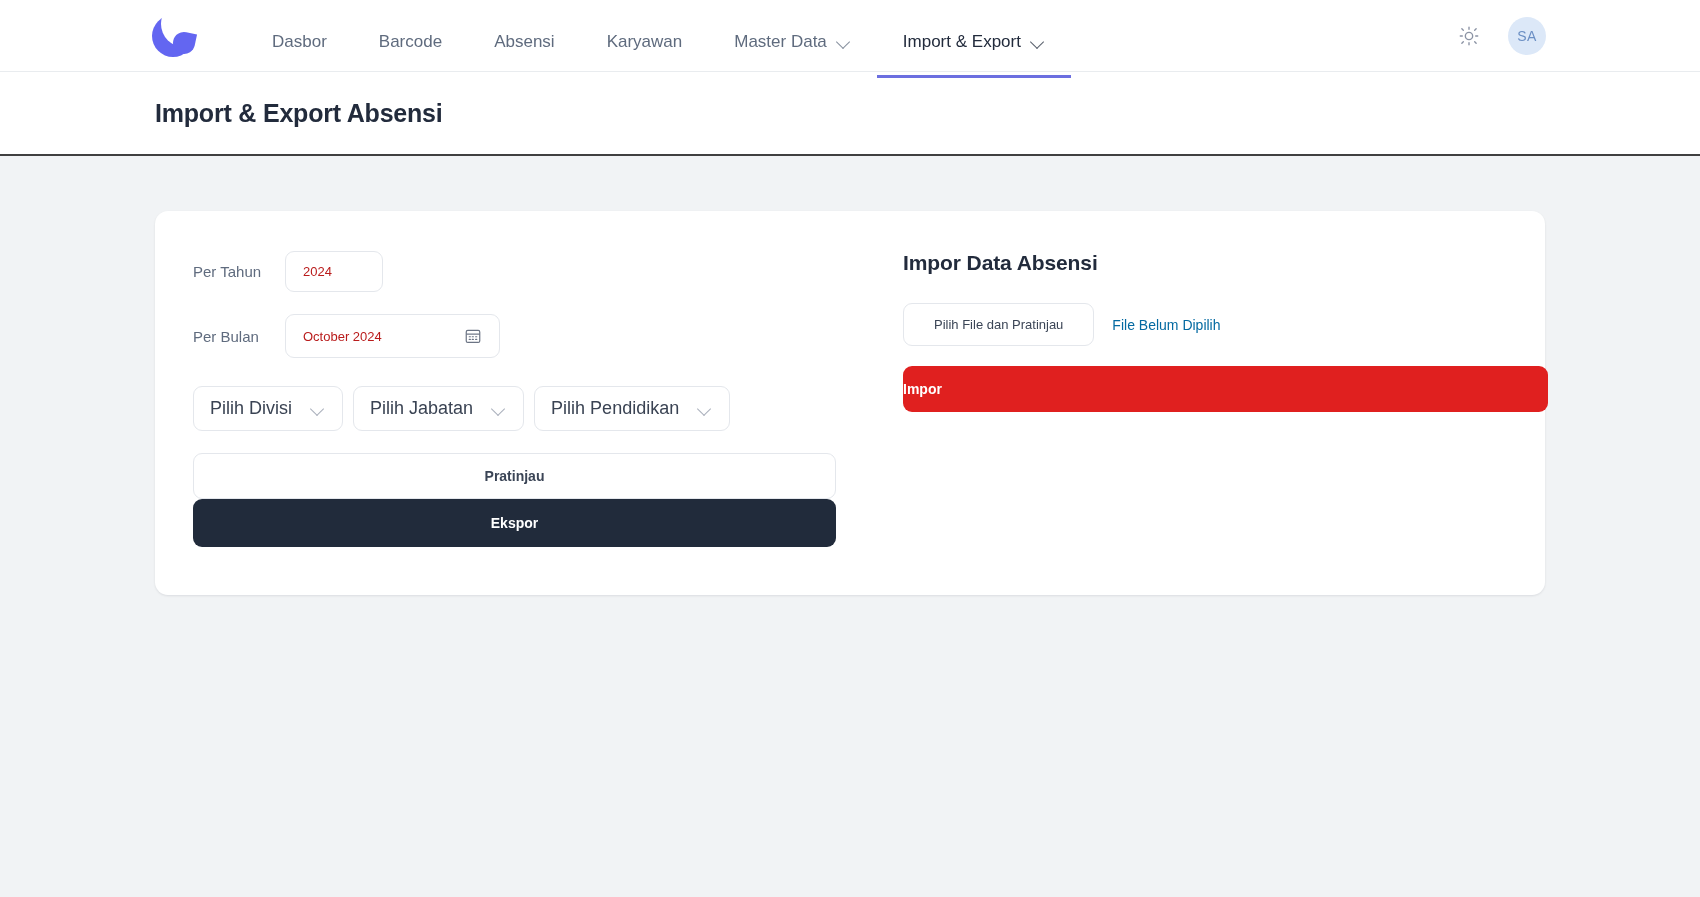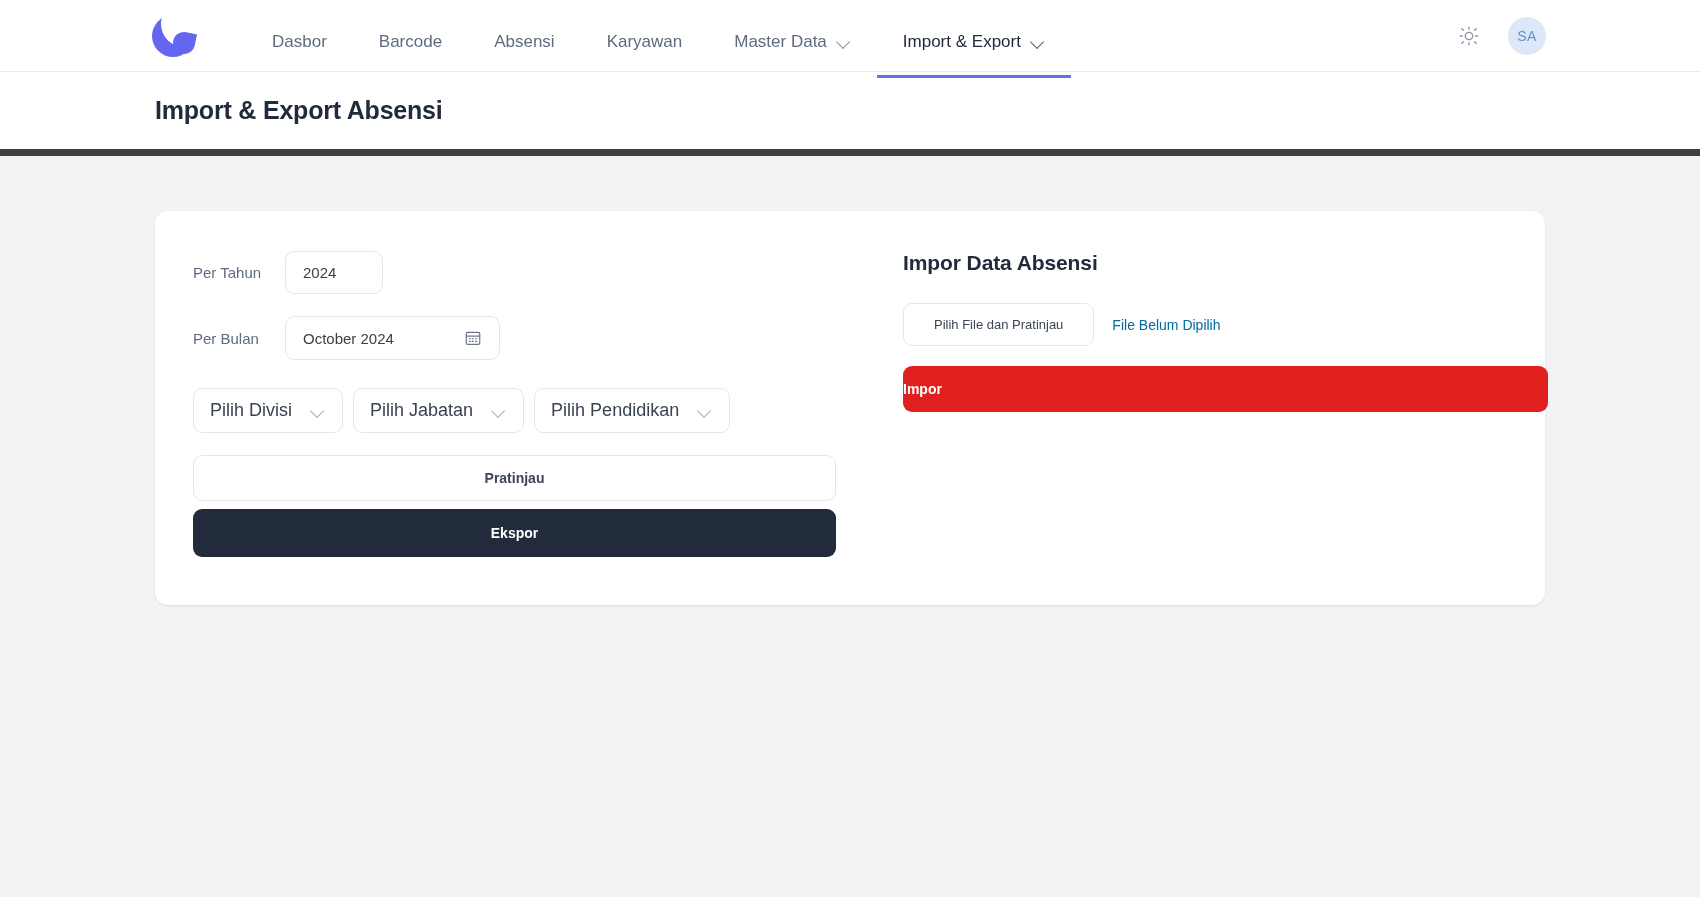--- a/index.html
+++ b/index.html
@@ -140,21 +140,21 @@
     cursor: pointer;
   }
 
   
   .page-header {
     background: #ffffff;
     height: 84px;
     display: flex;
     align-items: center;
     padding-left: 155px;
-    border-bottom: 7px solid #404040;
+    border-bottom: 2px solid #404040;
   }
   .page-title {
     font-size: 25px;
     font-weight: 600;
     color: #222b3c;
     letter-spacing: -.2px;
   }
 
   
   .main {
@@ -190,22 +190,22 @@
     font-size: 15px;
     color: #5f6b7e;
     width: 78px;
     flex: 0 0 auto;
   }
 
   .input-box {
     border: 1px solid #e4e7ec;
     border-radius: 9px;
     background: #ffffff;
-    font-size: 15px;
-    color: #404040;
+    font-size: 13px;
+    color: #b91c1c;
     padding: 12px 17px;
     font-family: "Liberation Sans", sans-serif;
     outline: none;
   }
   .input-year { width: 98px; }
 
   .input-month {
     width: 215px;
     display: flex;
     align-items: center;
@@ -249,21 +249,21 @@
     font-weight: 600;
     padding: 14px 0;
     cursor: pointer;
     border: none;
     font-family: "Liberation Sans", sans-serif;
   }
   .btn-outline {
     background: #ffffff;
     border: 1px solid #e4e7ec;
     color: #3b4556;
-    margin-bottom: 8px;
+    margin-bottom: 0;
   }
   .btn-dark {
     background: #212b3b;
     color: #ffffff;
     padding: 16px 0;
   }
 
   
   .import-row {
     display: flex;

